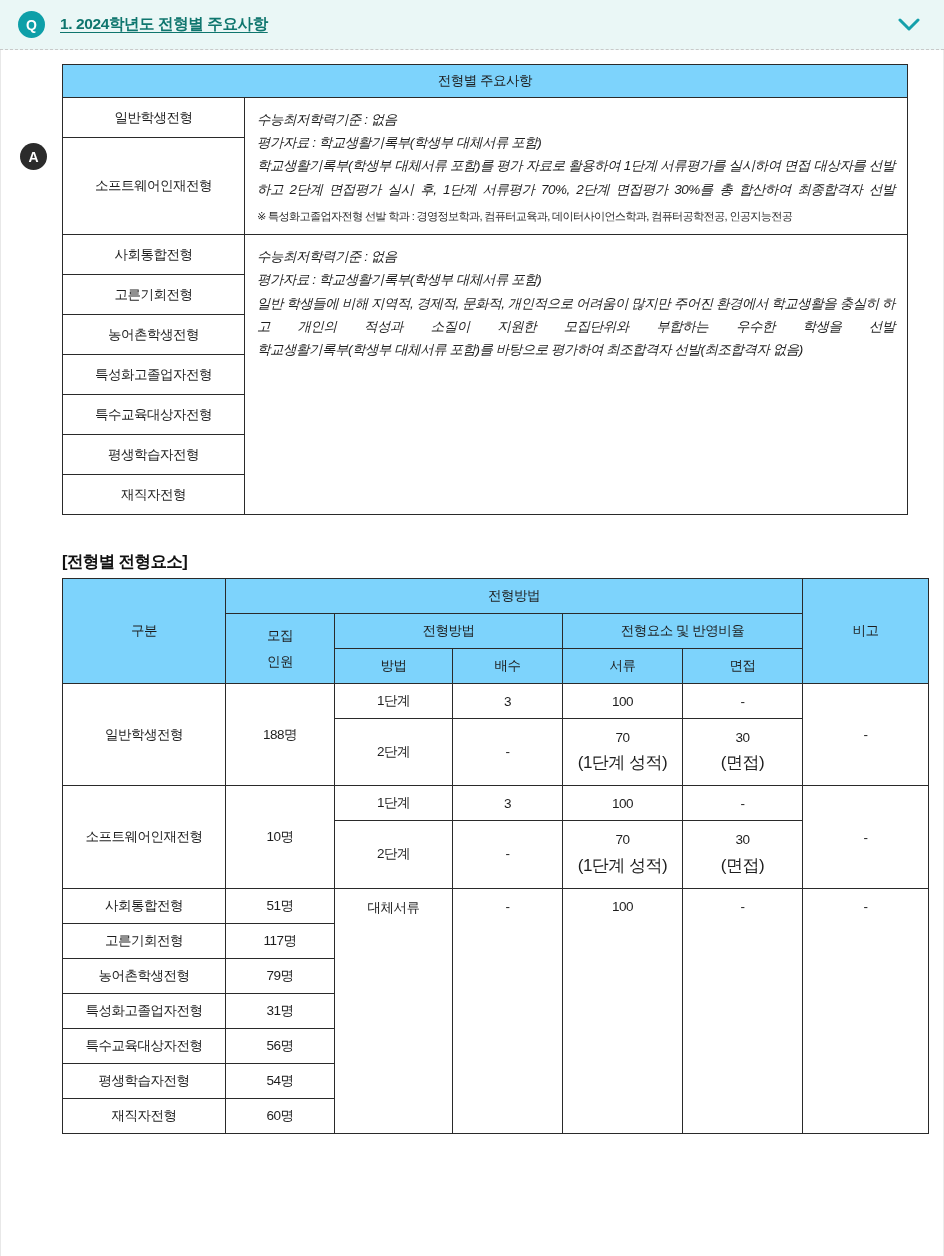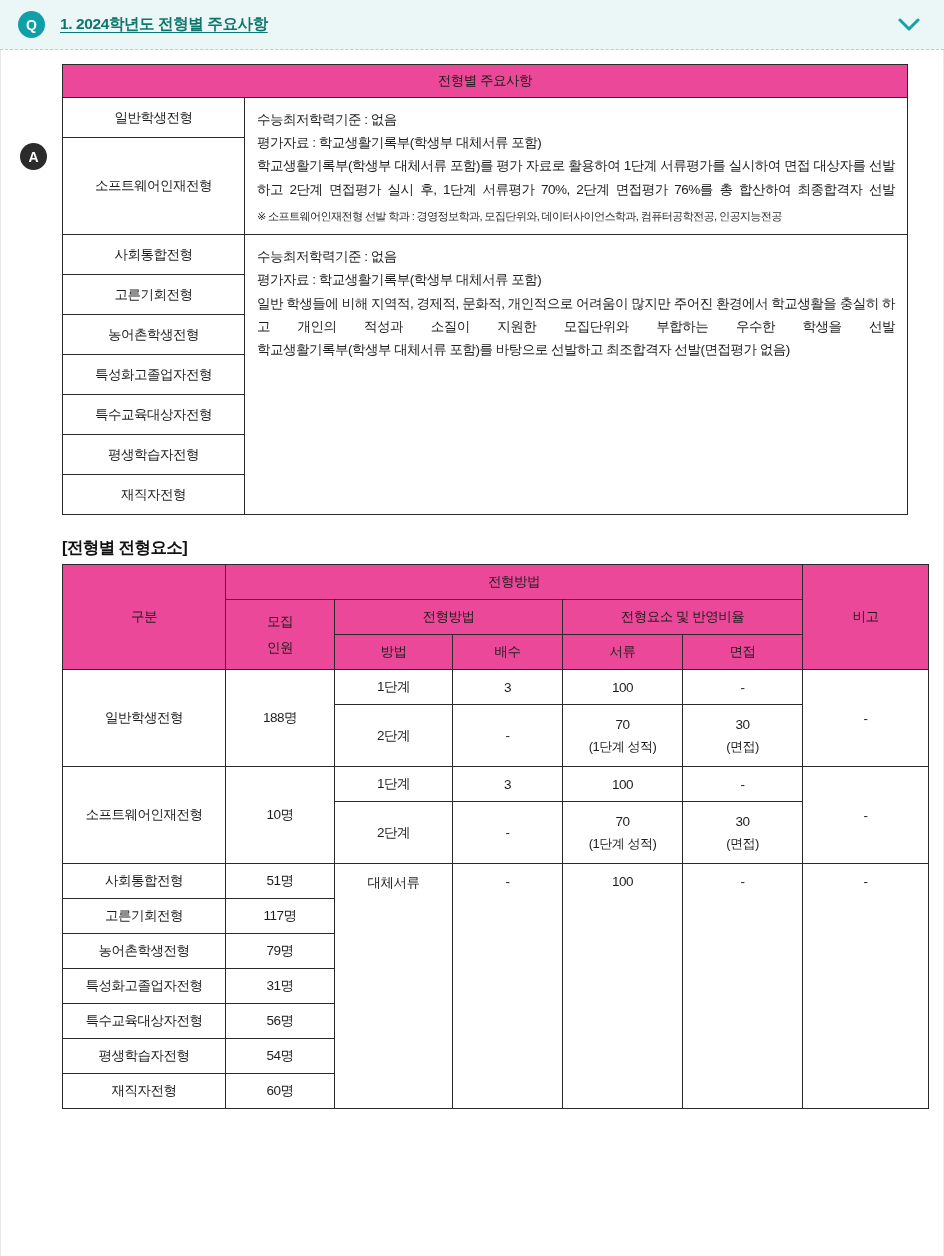--- a/index.html
+++ b/index.html
@@ -86,60 +86,60 @@
     top: 93px;
   }
 
   .section-title {
     font-size: 16.5px;
     font-weight: bold;
     color: #111111;
     letter-spacing: -0.6px;
     margin: 0 0 5px 38px;
   }
-  .section-title.second { margin-top: 22px; }
+  .section-title.second { margin-top: 36px; }
 
   
   table {
     border-collapse: collapse;
     table-layout: fixed;
     margin-left: 38px;
     background: #ffffff;
   }
   table td, table th {
     border: 1px solid #2a2a2a;
     font-weight: normal;
     font-size: 13.5px;
     color: #1d1d1d;
     letter-spacing: -0.5px;
     vertical-align: middle;
   }
   .hdr-cell {
-    background: #ec4899;
+    background: #7dd3fc;
     text-align: center;
     padding: 7px 4px;
     font-size: 13.5px;
   }
 
   
   .t-features { width: 846px; }
   .t-features .name-cell {
     width: 182px;
     text-align: center;
     padding: 9px 4px;
     height: 40px;
   }
   .t-features .desc-cell {
     padding: 10px 12px 8px 12px;
     line-height: 1.72;
     text-align: justify;
     text-justify: inter-character;
     vertical-align: top;
   }
-  .desc-line { display: block; }
+  .desc-line { display: block; font-style: italic; }
   .desc-line.just { text-align: justify; text-align-last: justify; }
   .desc-note {
     display: block;
     font-size: 11.2px;
     margin-top: 6px;
     letter-spacing: -0.7px;
     color: #2a2a2a;
   }
 
   
@@ -152,21 +152,21 @@
   .t-elements col.c-myeonjeop { width: 120px; }
   .t-elements col.c-bigo    { width: 126px; }
 
   .t-elements td {
     text-align: center;
     padding: 8px 3px;
   }
   .t-elements .hdr-tall { height: 26px; }
   .t-elements .row-cell { height: 22px; }
   .t-elements .row-cell-2 { height: 62px; line-height: 1.65; }
-  .sub-note { display: block; font-size: 13px; }
+  .sub-note { display: block; font-size: 17px; }
   .hdr-stack { line-height: 1.9; }
 </style>
 </head>
 <body>
 
 <div class="page-frame"></div>
 
 <div class="qa-header">
   <div class="badge badge-q">Q</div>
   <div class="q-title">1. 2024학년도 전형별 주요사항</div>
@@ -192,35 +192,35 @@
     <tbody>
       <tr>
         <td class="hdr-cell" colspan="2">전형별 주요사항</td>
       </tr>
 
       <tr>
         <td class="name-cell">일반학생전형</td>
         <td class="desc-cell" rowspan="2">
           <span class="desc-line">수능최저학력기준 : 없음</span>
           <span class="desc-line">평가자료 : 학교생활기록부(학생부 대체서류 포함)</span>
-          <span class="desc-line just">학교생활기록부(학생부 대체서류 포함)를 평가 자료로 활용하여 1단계 서류평가를 실시하여 면접 대상자를 선발하고 2단계 면접평가 실시 후, 1단계 서류평가 70%, 2단계 면접평가 76%를 총 합산하여 최종합격자 선발</span>
-          <span class="desc-note">※ 소프트웨어인재전형 선발 학과 : 경영정보학과, 모집단위와, 데이터사이언스학과, 컴퓨터공학전공, 인공지능전공</span>
+          <span class="desc-line just">학교생활기록부(학생부 대체서류 포함)를 평가 자료로 활용하여 1단계 서류평가를 실시하여 면접 대상자를 선발하고 2단계 면접평가 실시 후, 1단계 서류평가 70%, 2단계 면접평가 30%를 총 합산하여 최종합격자 선발</span>
+          <span class="desc-note">※ 특성화고졸업자전형 선발 학과 : 경영정보학과, 컴퓨터교육과, 데이터사이언스학과, 컴퓨터공학전공, 인공지능전공</span>
         </td>
       </tr>
       <tr>
         <td class="name-cell" style="height:96px">소프트웨어인재전형</td>
       </tr>
 
       <tr>
         <td class="name-cell">사회통합전형</td>
         <td class="desc-cell" rowspan="7">
           <span class="desc-line">수능최저학력기준 : 없음</span>
           <span class="desc-line">평가자료 : 학교생활기록부(학생부 대체서류 포함)</span>
           <span class="desc-line just">일반 학생들에 비해 지역적, 경제적, 문화적, 개인적으로 어려움이 많지만 주어진 환경에서 학교생활을 충실히 하고 개인의 적성과 소질이 지원한 모집단위와 부합하는 우수한 학생을 선발</span>
-          <span class="desc-line">학교생활기록부(학생부 대체서류 포함)를 바탕으로 선발하고 최조합격자 선발(면접평가 없음)</span>
+          <span class="desc-line">학교생활기록부(학생부 대체서류 포함)를 바탕으로 평가하여 최조합격자 선발(최조합격자 없음)</span>
         </td>
       </tr>
       <tr>
         <td class="name-cell">고른기회전형</td>
       </tr>
       <tr>
         <td class="name-cell">농어촌학생전형</td>
       </tr>
       <tr>
         <td class="name-cell">특성화고졸업자전형</td>

